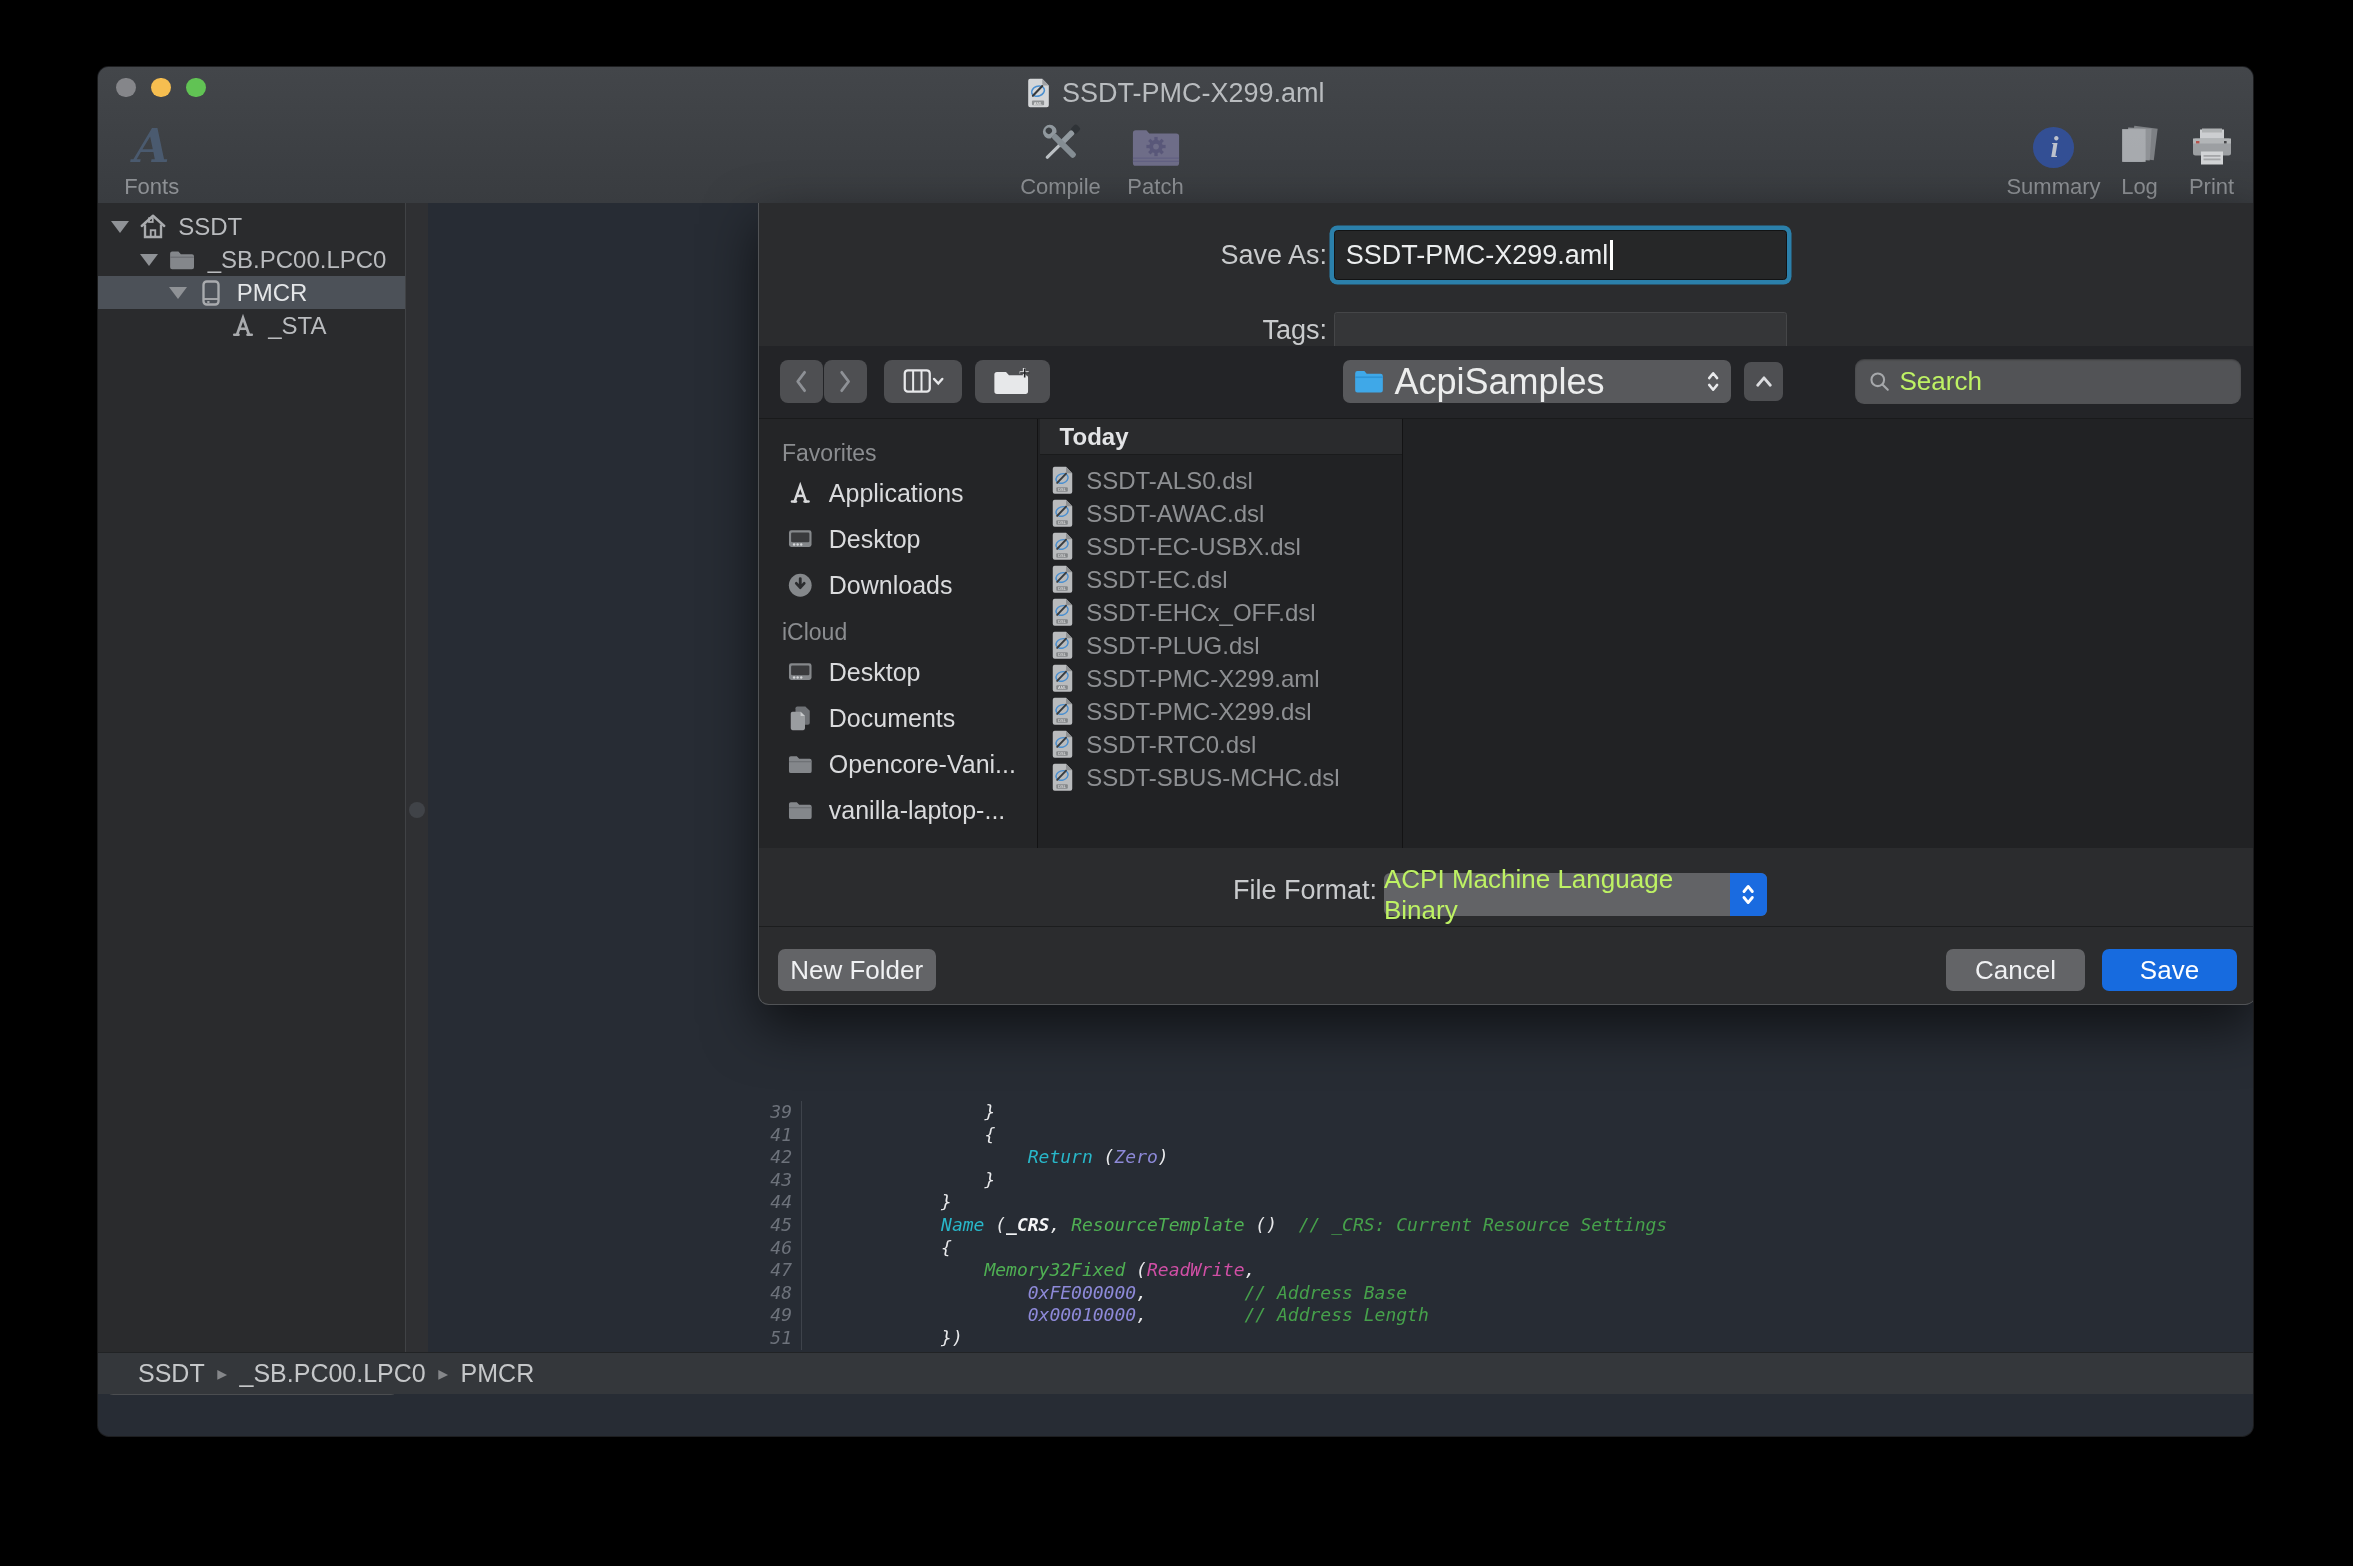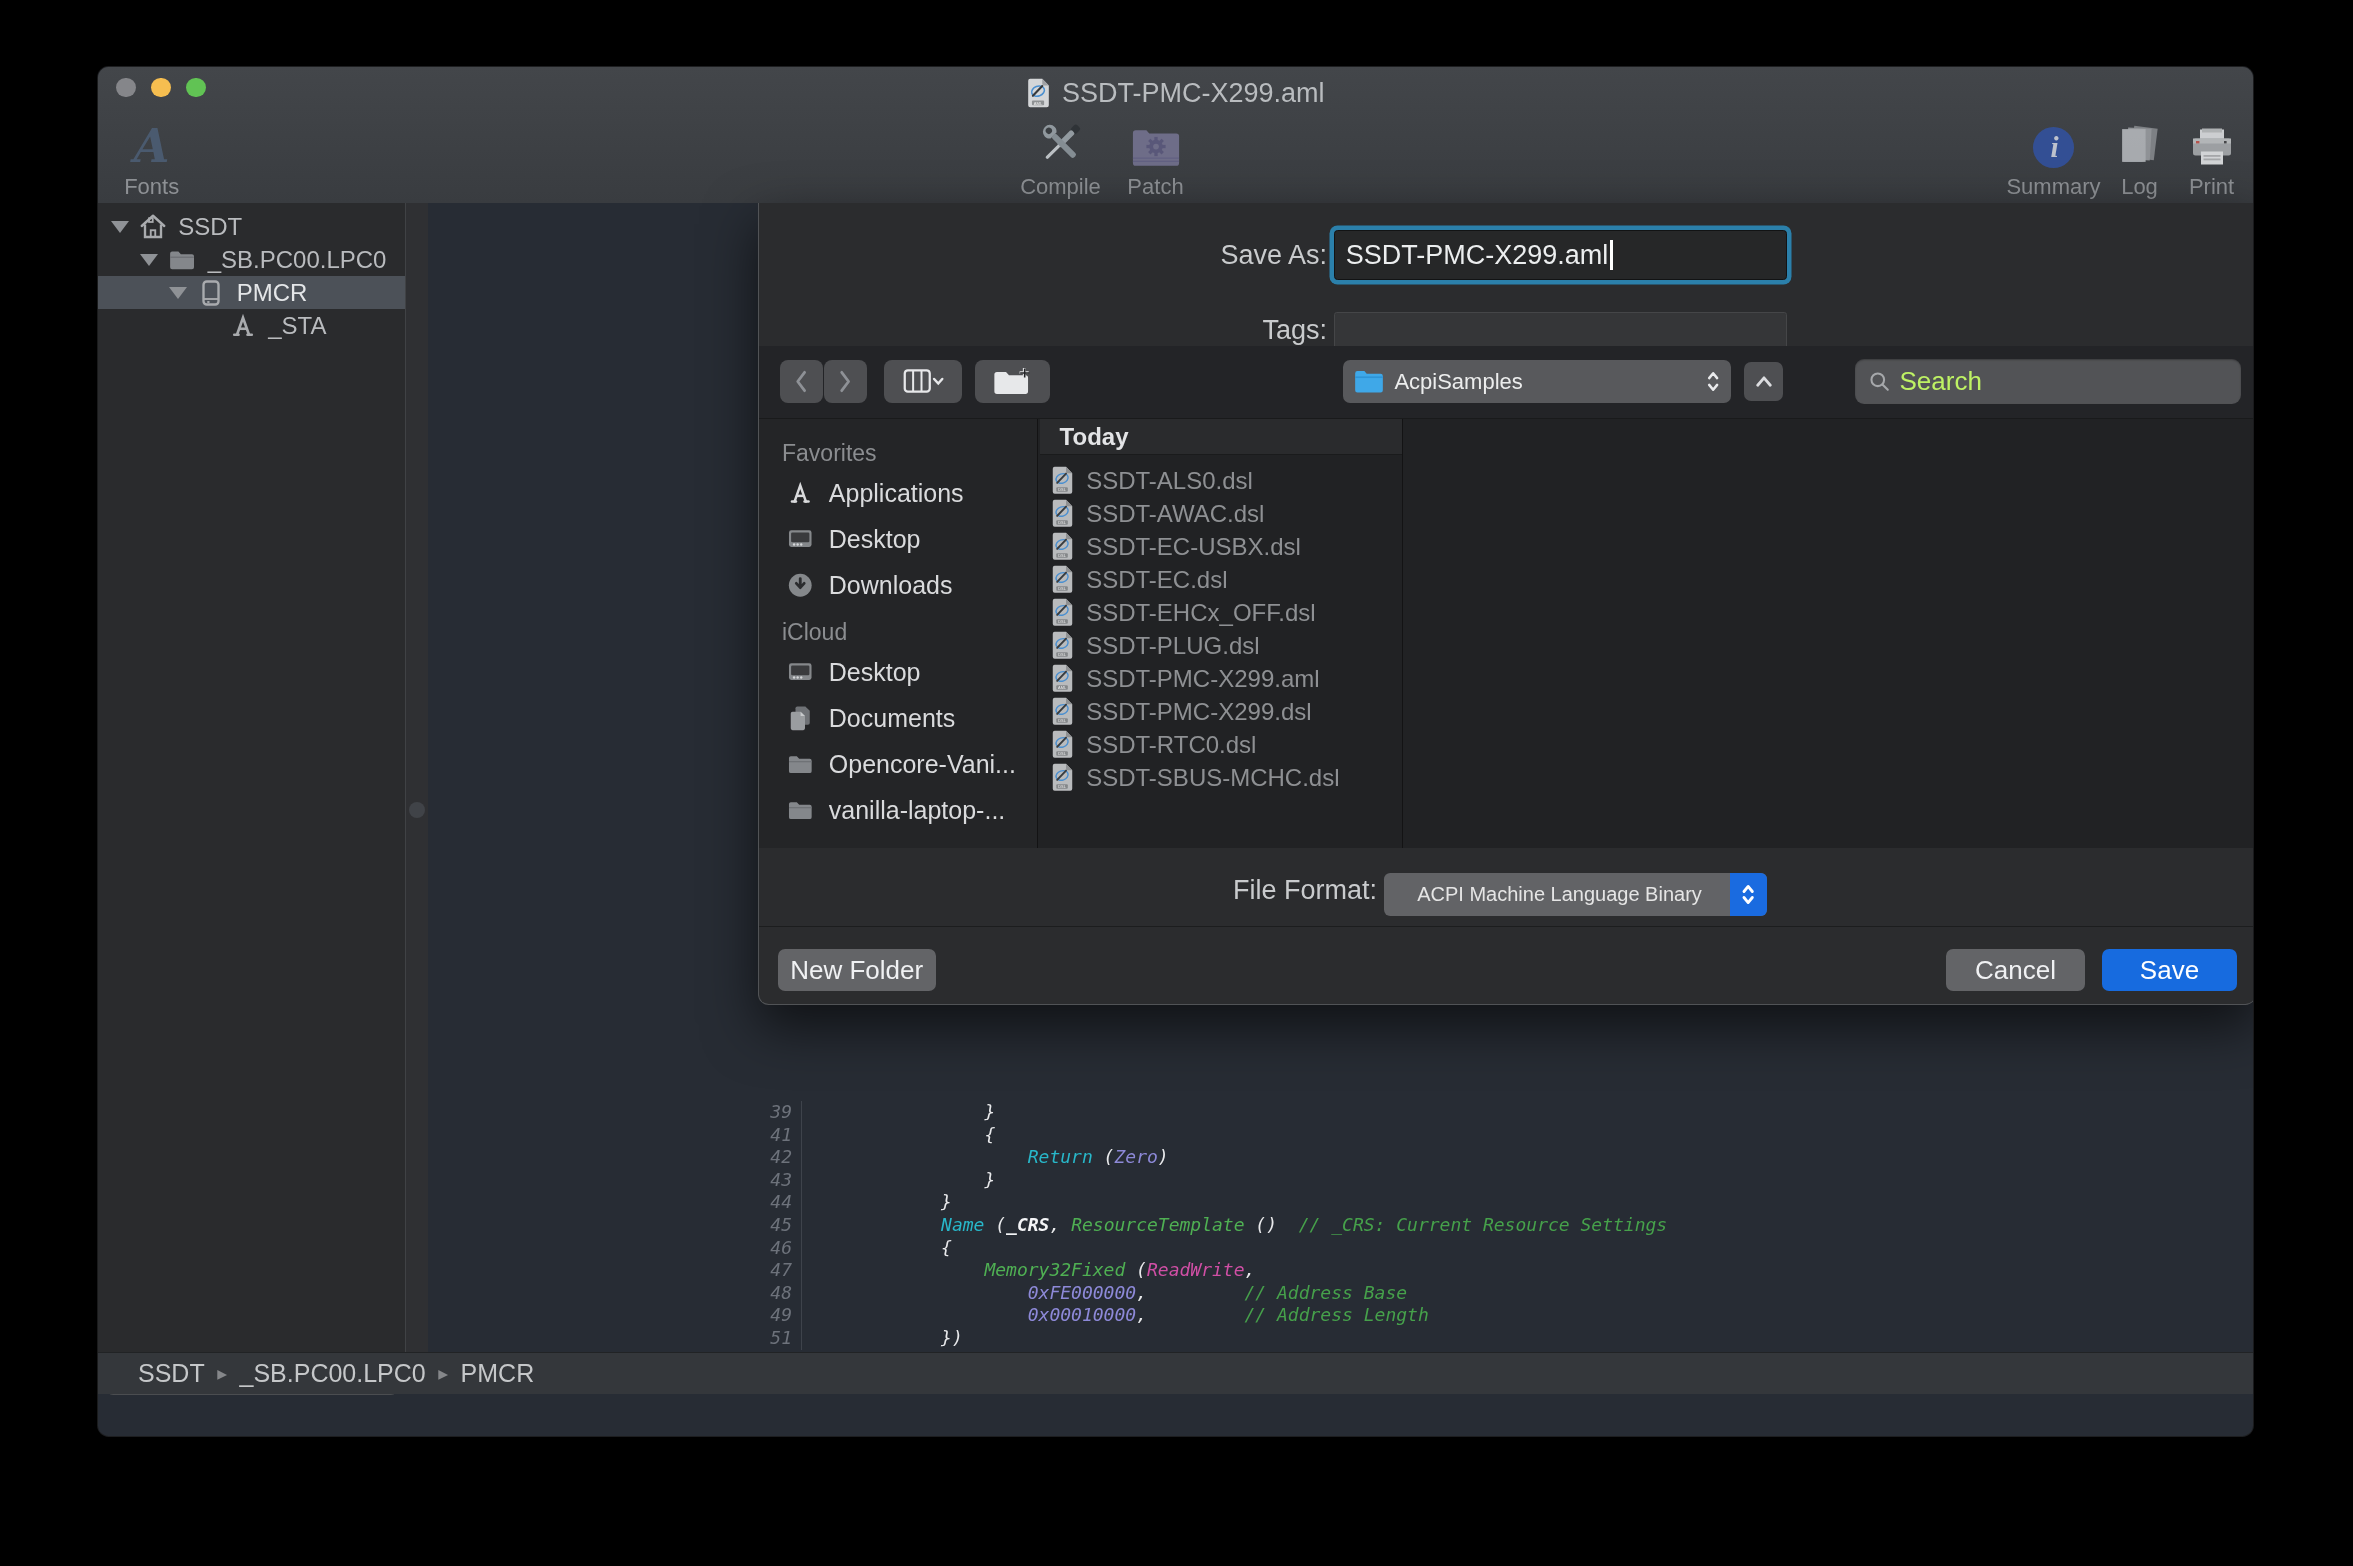--- a/index.html
+++ b/index.html
@@ -70,21 +70,21 @@
                 border-radius:3.6px;box-shadow:0 0 0 4.5px #2b80ab;display:flex;align-items:center;padding:0 10.7px;box-sizing:border-box;}
   #saveas-field .val{font-size:27px;color:#eceeef;white-space:nowrap;}
   #saveas-field .caret{width:2.7px;height:30px;background:#fff;margin-left:1.8px;}
   #tags-field{position:absolute;left:575px;top:109px;width:453px;height:39px;background:#353638;border:0.9px solid #454648;
               border-radius:2.7px;box-sizing:border-box;}
 
   #sec-nav{position:absolute;left:0;top:143px;width:100%;height:72px;background:#232427;border-bottom:0.9px solid #191a1b;}
   .navbtn{position:absolute;top:14.3px;height:43px;background:#4e4f52;border-radius:8px;display:flex;align-items:center;justify-content:center;}
   #popup-loc{position:absolute;left:584px;top:14.3px;width:388px;height:43px;background:#58595c;border-radius:7.1px;
              display:flex;align-items:center;padding:0 10.7px;box-sizing:border-box;gap:10.7px;}
-  #popup-loc .val{font-size:22px;color:#eceded;flex:1;}
+  #popup-loc .val{font-size:36px;color:#eceded;flex:1;}
   #btn-up{position:absolute;left:985px;top:16px;width:39px;height:39px;background:#4e4f52;border-radius:7.1px;
           display:flex;align-items:center;justify-content:center;}
   #search-field{position:absolute;left:1096px;top:12.5px;width:386px;height:45px;background:#525356;border-radius:9px;
                 display:flex;align-items:center;gap:9px;padding:0 12.5px;box-sizing:border-box;box-shadow:inset 0 0.9px 1.8px rgba(0,0,0,.3);}
   #search-field .ph{font-size:26px;color:#bef264;}
 
   #sec-browse{position:absolute;left:0;top:216px;width:100%;height:429px;background:#212224;overflow:hidden;}
   #fav-col{position:absolute;left:0;top:0;width:279px;height:100%;background:#242527;border-right:1.8px solid #131314;box-sizing:border-box;}
   .fav-header{margin:21.4px 0 0 23px;height:30px;font-size:23px;color:#8b8d90;}
   .fav-item{height:46px;display:flex;align-items:center;gap:14.3px;padding-left:27px;color:#dadbdd;font-size:25px;}
@@ -95,21 +95,21 @@
                 display:flex;align-items:center;padding-left:19.6px;box-sizing:border-box;font-size:24px;font-weight:bold;color:#e3e4e6;}
   #file-rows{position:absolute;left:0;top:45px;width:100%;}
   .file-row{height:33px;display:flex;align-items:center;gap:12.5px;padding-left:10.7px;}
   .file-row .dic{width:23px;height:28.5px;flex:none;}
   .file-row .dic svg{width:23px;height:28.5px;}
   .file-row .fname{font-size:24px;color:#8e9093;white-space:nowrap;}
 
   #sec-format{position:absolute;left:0;top:645px;width:100%;height:78px;background:#2b2c2e;border-bottom:0.9px solid #1c1d1e;}
   #format-popup{position:absolute;left:625px;top:25px;width:383px;height:43px;background:#626366;border-radius:6.2px;
                 display:flex;align-items:center;justify-content:center;}
-  #format-popup .val{font-size:20px;color:#e5e5e5;}
+  #format-popup .val{font-size:26px;color:#bef264;}
   #format-cap{position:absolute;right:0;top:0;width:37px;height:43px;background:#1a6be0;border-radius:0 6.2px 6.2px 0;
               display:flex;align-items:center;justify-content:center;}
 
   #sec-buttons{position:absolute;left:0;top:724px;width:100%;height:78px;}
   .btn{position:absolute;top:22px;height:42px;border-radius:7.1px;display:flex;align-items:center;justify-content:center;
        font-size:26px;color:#f0f1f3;}
   .btn.gray{background:#636467;}
   .btn.blue{background:#176bdf;color:#fff;}
 </style>
 </head>

